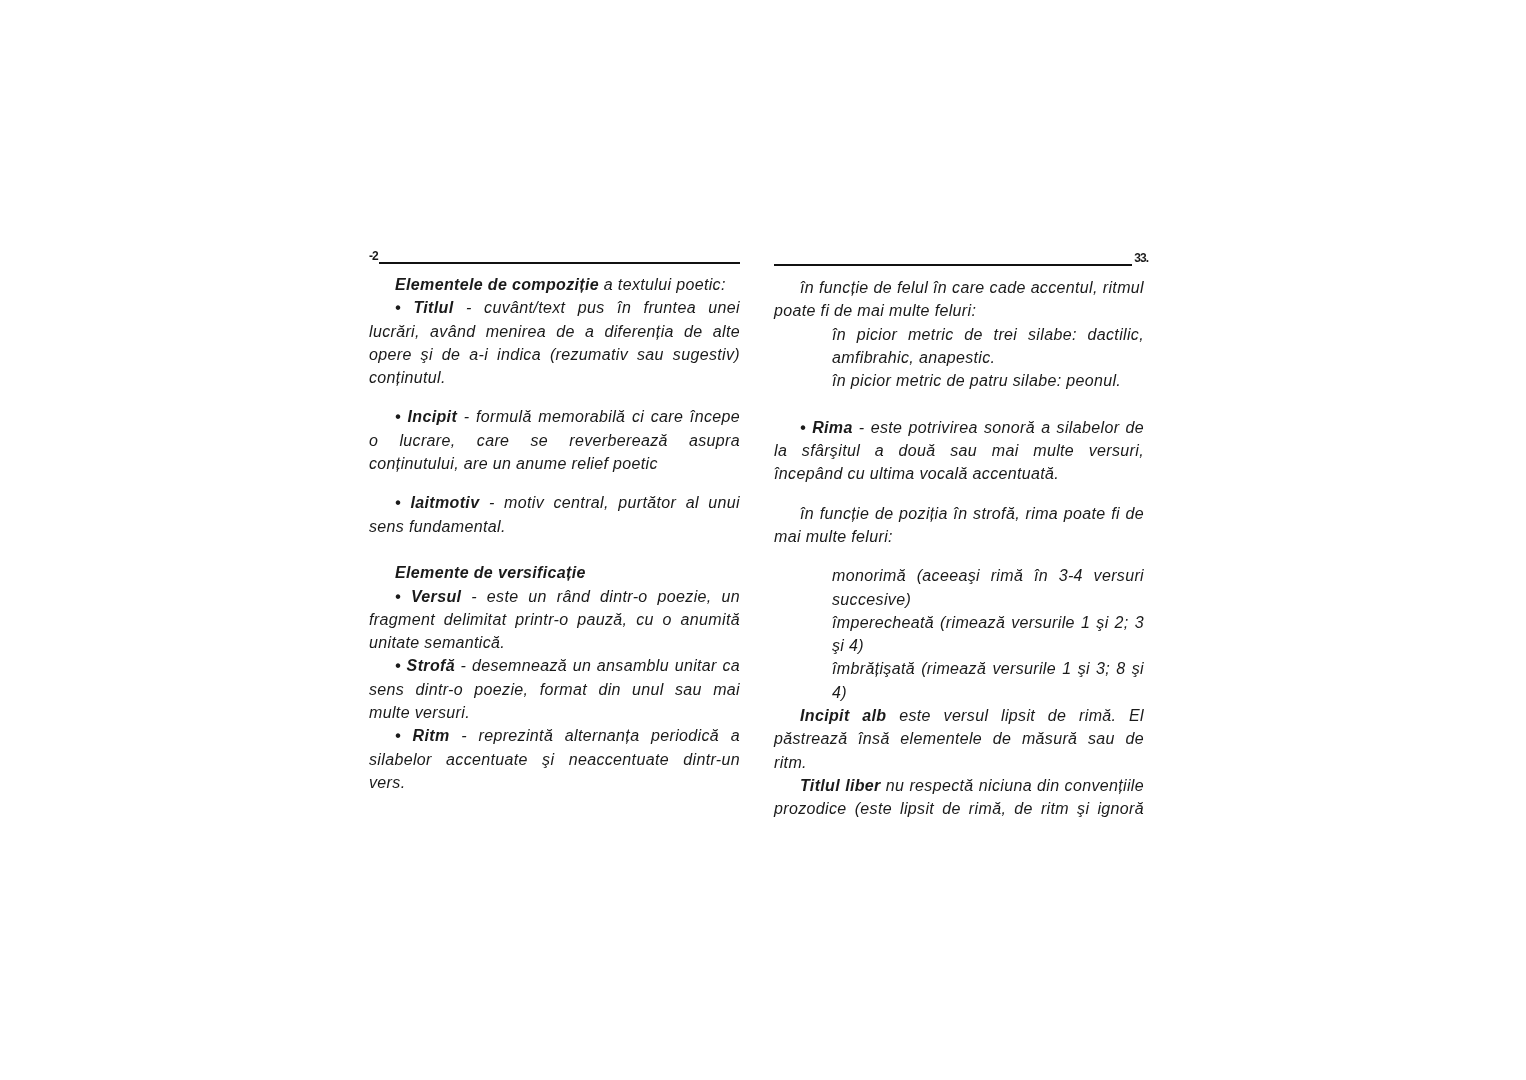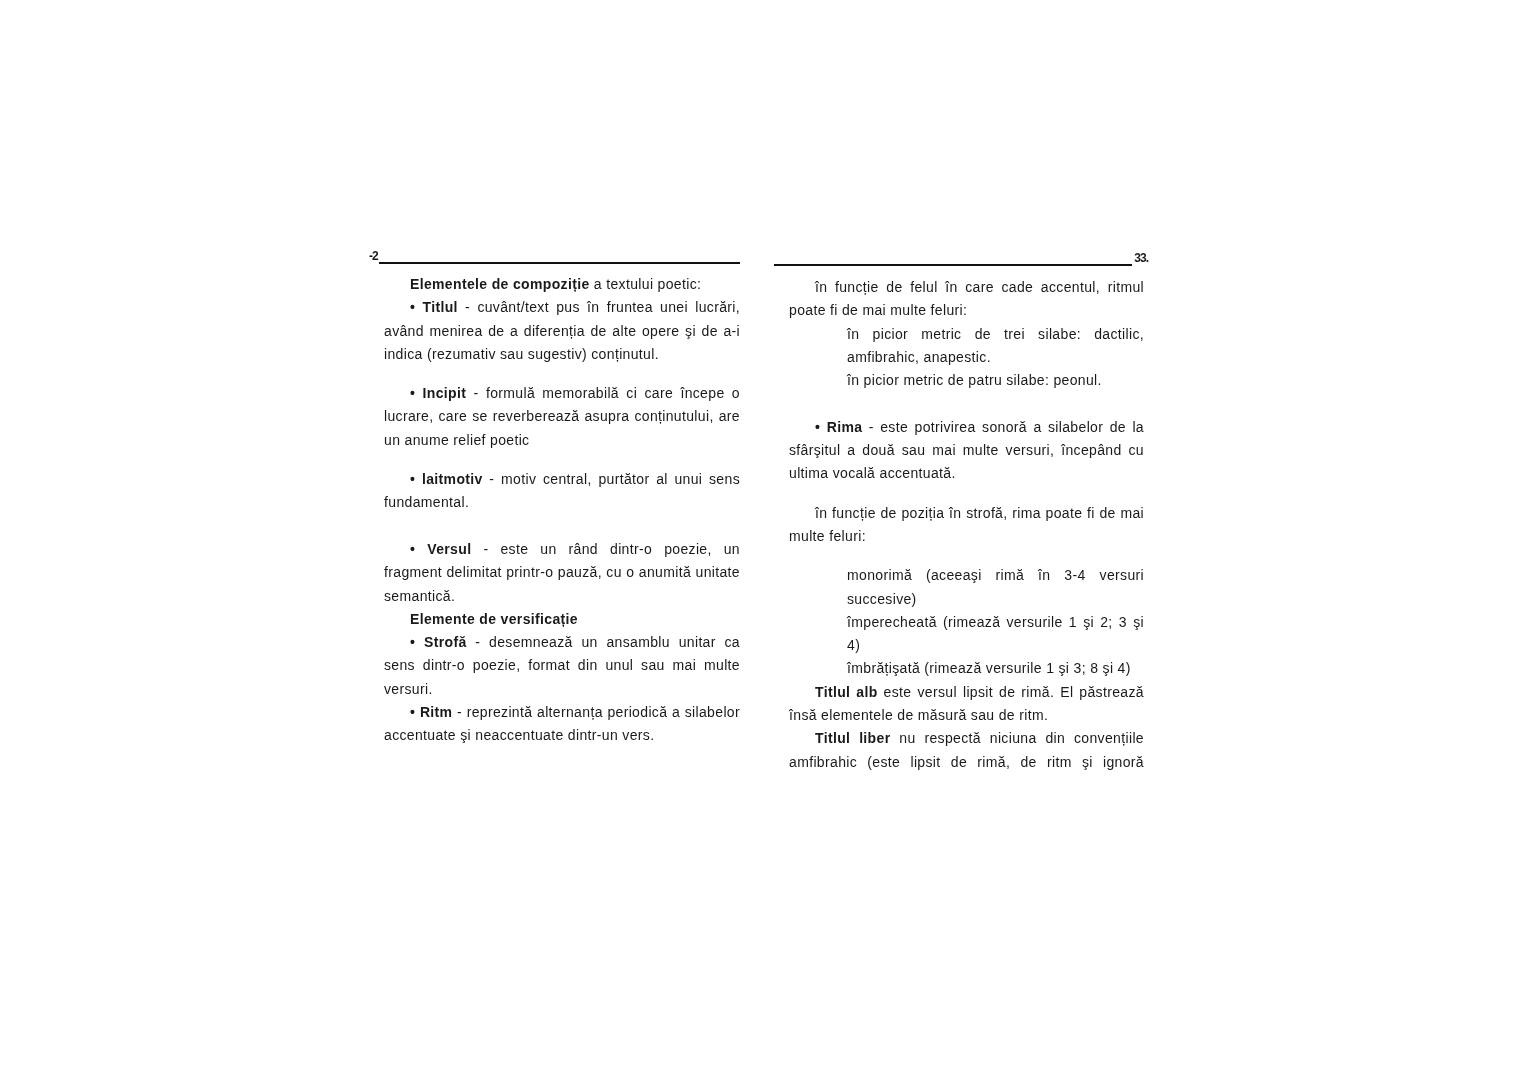--- a/index.html
+++ b/index.html
@@ -12,21 +12,21 @@
   .page-right { left:774px; width:370px; }
   .hdr { position:absolute; height:20px; width:100%; }
   .pnum { position:absolute; font-weight:bold; font-size:12px; letter-spacing:-1px; }
   .rule { position:absolute; height:2px; background:#111; }
   .page-left .hdr { top:249px; }
   .page-left .pnum { left:0; top:0; }
   .page-left .rule { left:10px; right:0; top:13px; }
   .page-right .hdr { top:251px; }
   .page-right .pnum { right:-4px; top:0; }
   .page-right .rule { left:0; right:12px; top:13px; }
-  .body { position:absolute; left:15px; right:0; font-size:14px; line-height:23.3px; letter-spacing:0.35px; }
+  .body { position:absolute; left:0; right:0; font-size:16px; line-height:23.3px; letter-spacing:0.35px;font-style:italic; }
   .page-left .body { top:273px; }
   .page-right .body { top:276px; }
   p { margin:0; text-align:justify; }
   p.ind { text-indent:26px; }
   p.sub { margin-left:58px; }
   p.gap { margin-top:16px; }
   .blank { height:23.3px; }
   b { font-weight:bold; }
   p.last { text-align-last:justify; }
 </style>
@@ -37,38 +37,38 @@
   <div class="hdr">
     <span class="pnum">-2</span>
     <div class="rule"></div>
   </div>
   <div class="body">
     <p class="ind"><b>Elementele de compoziție</b><span> a textului poetic:</span></p>
     <p class="ind"><b><span>• </span><span>Titlul</span></b><span> - cuvânt/text pus în fruntea unei lucrări, având menirea de a diferenția de alte opere şi de a-i indica (rezumativ sau sugestiv) conținutul.</span></p>
     <p class="ind gap"><b><span>• </span><span>Incipit</span></b><span> - formulă memorabilă ci care începe o lucrare, care se reverberează asupra conținutului, are un anume relief poetic</span></p>
     <p class="ind gap"><b><span>• </span><span>laitmotiv</span></b><span> - motiv central, purtător al unui sens fundamental.</span></p>
     <div class="blank"></div>
+    <p class="ind"><b>Elemente de versificație</b></p>
     <p class="ind"><b><span>• </span><span>Versul</span></b><span> - este un rând dintr-o poezie, un fragment delimitat printr-o pauză, cu o anumită unitate semantică.</span></p>
-    <p class="ind"><b>Elemente de versificație</b></p>
     <p class="ind"><b><span>• </span><span>Strofă</span></b><span> - desemnează un ansamblu unitar ca sens dintr-o poezie, format din unul sau mai multe versuri.</span></p>
     <p class="ind"><b><span>• </span><span>Ritm</span></b><span> - reprezintă alternanța periodică a silabelor accentuate şi neaccentuate dintr-un vers.</span></p>
   </div>
 </div>
 
 <div class="page page-right">
   <div class="hdr">
     <div class="rule"></div>
     <span class="pnum">33.</span>
   </div>
   <div class="body">
     <p class="ind">în funcție de felul în care cade accentul, ritmul poate fi de mai multe feluri:</p>
     <p class="sub">în picior metric de trei silabe: dactilic, amfibrahic, anapestic.</p>
     <p class="sub">în picior metric de patru silabe: peonul.</p>
     <div class="blank"></div>
     <p class="ind"><b><span>• </span><span>Rima</span></b><span>  - este potrivirea sonoră a silabelor de la sfârşitul a două sau mai multe versuri, începând cu ultima vocală accentuată.</span></p>
     <p class="ind gap">în funcție de poziția în strofă, rima poate fi de mai multe feluri:</p>
     <p class="sub gap">monorimă (aceeaşi rimă în 3-4 versuri succesive)</p>
     <p class="sub">împerecheată (rimează versurile 1 şi 2; 3 şi 4)</p>
     <p class="sub">îmbrățişată (rimează versurile 1 şi 3; 8 şi 4)</p>
-    <p class="ind"><b>Titlul alb</b><span> este versul lipsit de rimă. El păstrează însă elementele de măsură sau de ritm.</span></p>
-    <p class="ind last"><b>Titlul liber</b><span> nu respectă niciuna din convențiile amfibrahic (este lipsit de rimă, de ritm şi ignoră</span></p>
+    <p class="ind"><b>Incipit alb</b><span> este versul lipsit de rimă. El păstrează însă elementele de măsură sau de ritm.</span></p>
+    <p class="ind last"><b>Titlul liber</b><span> nu respectă niciuna din convențiile prozodice (este lipsit de rimă, de ritm şi ignoră</span></p>
   </div>
 </div>
 
 </body></html>

